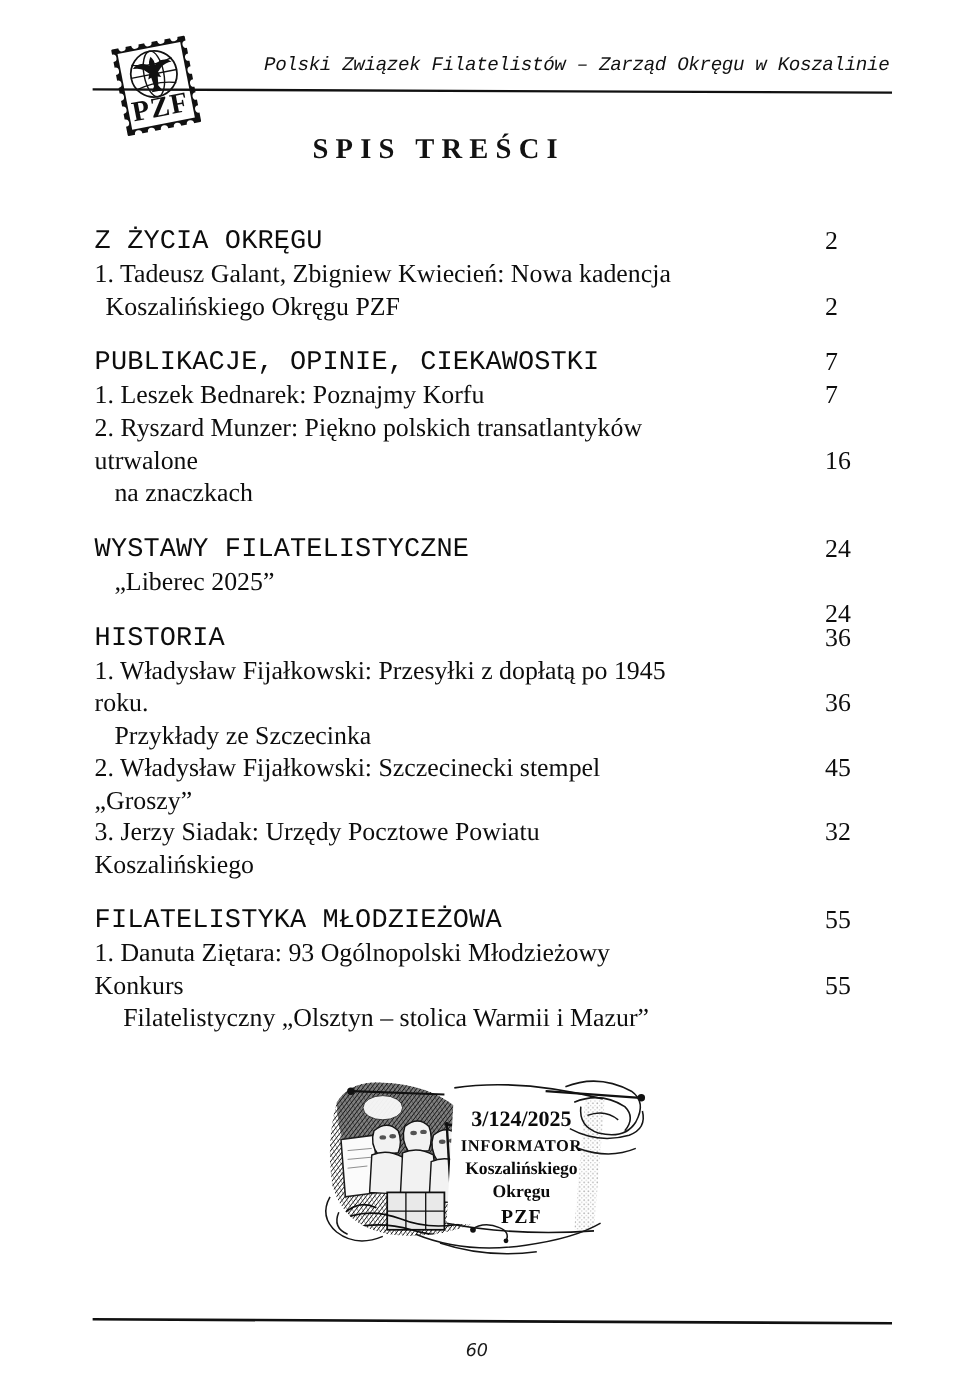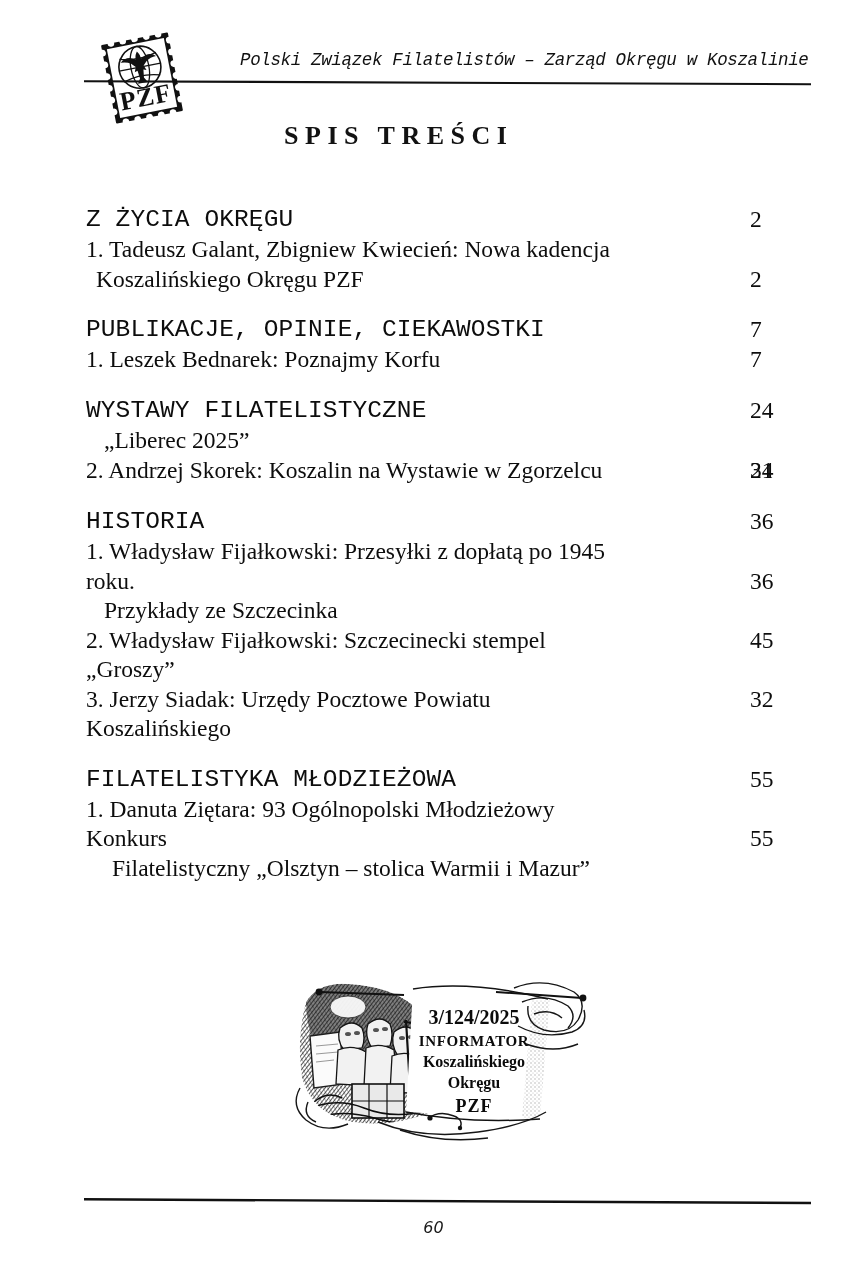--- a/index.html
+++ b/index.html
@@ -240,34 +240,35 @@
 
     <div class="toc-section">
       <div class="toc-row">
         <div class="toc-line section-head">PUBLIKACJE, OPINIE, CIEKAWOSTKI</div>
         <div class="toc-page" style="top:0">7</div>
       </div>
       <div class="toc-row">
         <div class="toc-line">1. Leszek Bednarek: Poznajmy Korfu</div>
         <div class="toc-page" style="top:0">7</div>
       </div>
+      <div class="toc-row">
+        <div class="toc-line">2. Ryszard Munzer: Piękno polskich transatlantyków utrwalone</div>
+        <div class="toc-line indent-md">na znaczkach</div>
+        <div class="toc-page" style="top:29.5px">16</div>
+      </div>
     </div>
 
     <div class="toc-section">
       <div class="toc-row">
         <div class="toc-line section-head">WYSTAWY FILATELISTYCZNE</div>
         <div class="toc-page" style="top:0">24</div>
       </div>
       <div class="toc-row">
         <div class="toc-line indent-md">„Liberec 2025”</div>
         <div class="toc-page" style="top:29.5px">24</div>
-      </div>
-      <div class="toc-row">
-        <div class="toc-line">2. Andrzej Skorek: Koszalin na Wystawie w Zgorzelcu</div>
-        <div class="toc-page" style="top:0">31</div>
       </div>
     </div>
 
     <div class="toc-section">
       <div class="toc-row">
         <div class="toc-line section-head">HISTORIA</div>
         <div class="toc-page" style="top:0">36</div>
       </div>
       <div class="toc-row">
         <div class="toc-line">1. Władysław Fijałkowski: Przesyłki z dopłatą po 1945 roku.</div>

